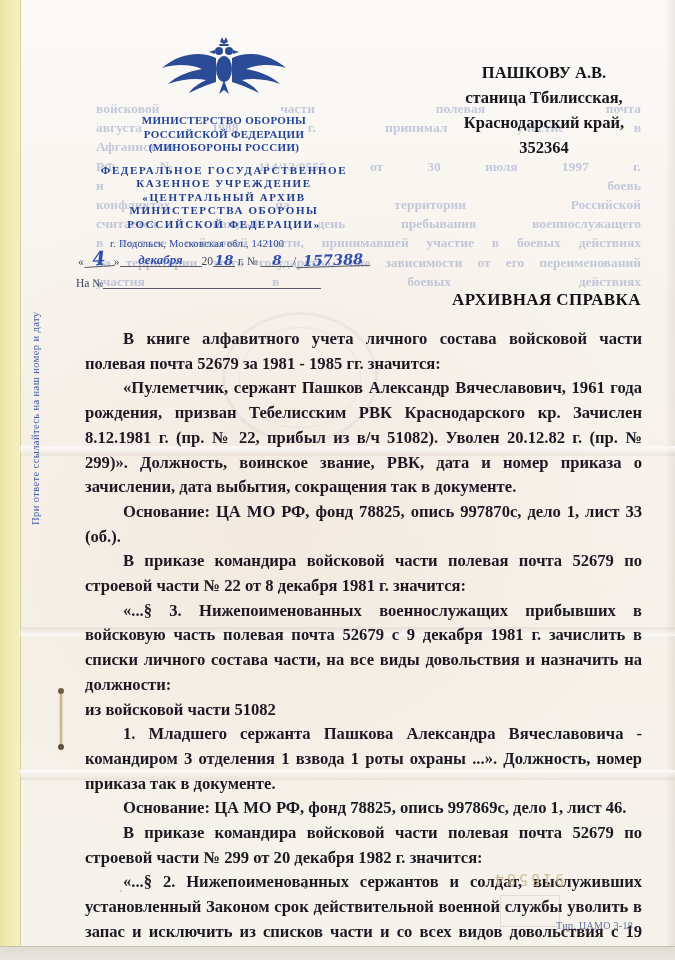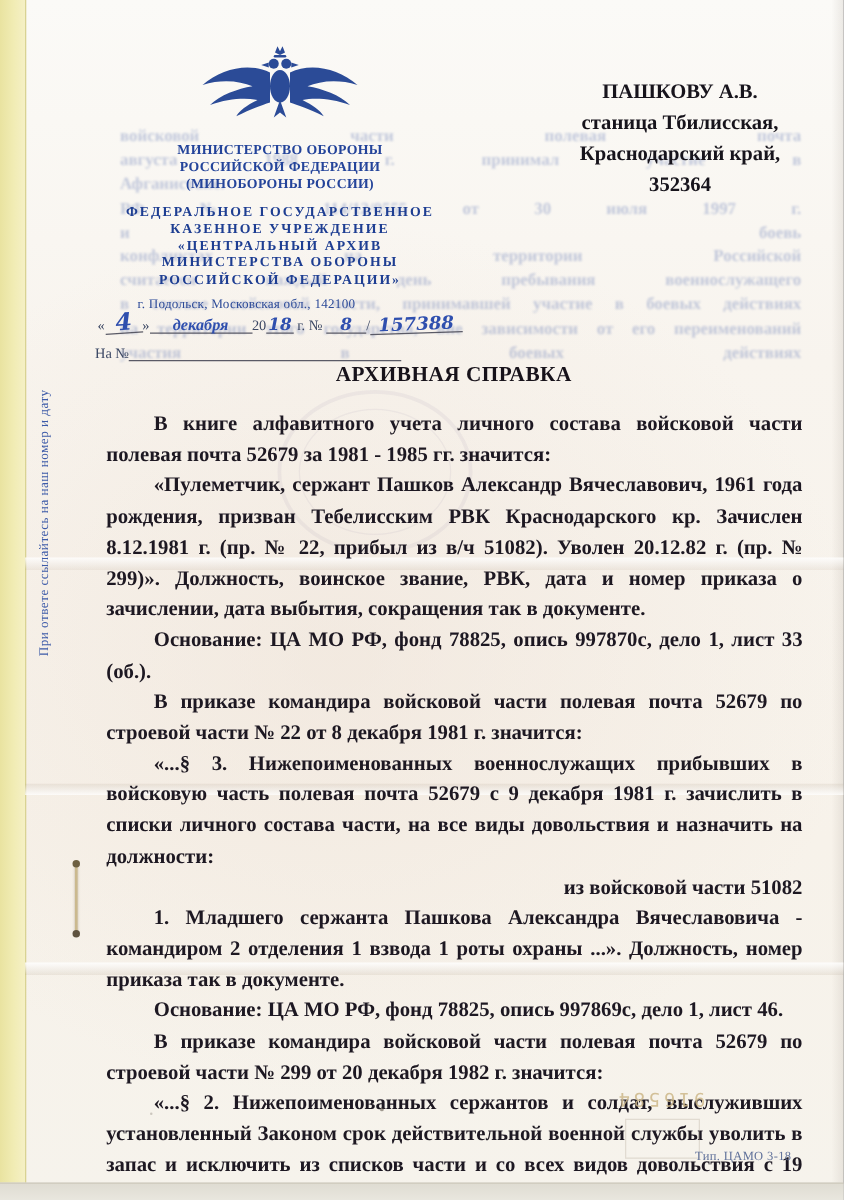--- a/index.html
+++ b/index.html
@@ -56,26 +56,26 @@
   .num2{width:74px;font-size:14.5px;line-height:12px;transform:rotate(-2deg);}
   .printed{white-space:pre;}
   .ref-line{margin-top:9px;display:flex;align-items:flex-end;font-size:11.5px;color:#3a4663;text-align:center;}
   .ref-underline{width:218px;border-bottom:1px solid #5a5a66;height:12px;}
 
   
   .recipient{position:absolute;left:420px;top:60px;width:248px;text-align:center;
     font-size:16.5px;font-weight:700;line-height:25px;color:#17141c;}
 
   
-  .title{position:absolute;left:85px;top:290px;width:556px;text-align:center;
+  .title{position:absolute;left:85px;top:290px;width:556px;text-align:right;
     font-size:17px;font-weight:700;letter-spacing:.4px;color:#17121a;}
   .body-text{position:absolute;left:85px;top:327px;width:557px;
     font-size:16.6px;line-height:24.7px;font-weight:700;color:#1d1822;}
   .para{margin:0;text-align:justify;text-indent:38px;}
-  .para.center{text-align:right;text-indent:0;}
+  .para.center{text-align:left;text-indent:0;}
 
   
   .stamp-mirror{position:absolute;left:492px;top:870px;
     font-family:"DejaVu Sans Mono",monospace;font-size:15px;letter-spacing:3px;
     color:#cdb88a;transform:rotate(180deg);filter:blur(.5px);opacity:.85;}
   .ghost-rect{position:absolute;left:500px;top:895px;width:58px;height:30px;
     border:1px solid rgba(175,165,145,.30);}
   .typ-label{position:absolute;left:556px;top:920px;font-size:10px;color:#60719a;letter-spacing:.3px;}
   .speck{position:absolute;border-radius:50%;background:rgba(90,80,70,.55);}
 </style>
@@ -171,21 +171,21 @@
 
   <div class="title">АРХИВНАЯ СПРАВКА</div>
 
   <div class="body-text">
       <p class="para">В книге алфавитного учета личного состава войсковой части полевая почта 52679 за 1981 - 1985 гг. значится:</p>
       <p class="para">«Пулеметчик, сержант Пашков Александр Вячеславович, 1961 года рождения, призван Тебелисским РВК Краснодарского кр. Зачислен 8.12.1981 г. (пр. № 22, прибыл из в/ч 51082). Уволен 20.12.82 г. (пр. № 299)». Должность, воинское звание, РВК, дата и номер приказа о зачислении, дата выбытия, сокращения так в документе.</p>
       <p class="para">Основание: ЦА МО РФ, фонд 78825, опись 997870с, дело 1, лист 33 (об.).</p>
       <p class="para">В приказе командира войсковой части полевая почта 52679 по строевой части № 22 от 8 декабря 1981 г. значится:</p>
       <p class="para">«...§ 3. Нижепоименованных военнослужащих прибывших в войсковую часть полевая почта 52679 с 9 декабря 1981 г. зачислить в списки личного состава части, на все виды довольствия и назначить на должности:</p>
       <p class="para center">из войсковой части 51082</p>
-      <p class="para">1. Младшего сержанта Пашкова Александра Вячеславовича - командиром 2 отделения 1 взвода 1 роты охраны ...». Должность, номер приказа так в документе.</p>
+      <p class="para">1. Младшего сержанта Пашкова Александра Вячеславовича - командиром 3 отделения 1 взвода 1 роты охраны ...». Должность, номер приказа так в документе.</p>
       <p class="para">Основание: ЦА МО РФ, фонд 78825, опись 997869с, дело 1, лист 46.</p>
       <p class="para">В приказе командира войсковой части полевая почта 52679 по строевой части № 299 от 20 декабря 1982 г. значится:</p>
       <p class="para">«...§ 2. Нижепоименованных сержантов и солдат, выслуживших установленный Законом срок действительной военной службы уволить в запас и исключить из списков части и со всех видов довольствия с 19 декабря 1982 года и направить для принятия на воинский учет в:</p>
     </div>
 
   <div class="stamp-mirror">916584</div>
   <div class="ghost-rect"></div>
   <div class="typ-label">Тип. ЦАМО  3-18</div>
   <div class="speck" style="left:304px;top:886px;width:3px;height:3px;"></div>
   <div class="speck" style="left:120px;top:890px;width:2px;height:2px;opacity:.5;"></div>

